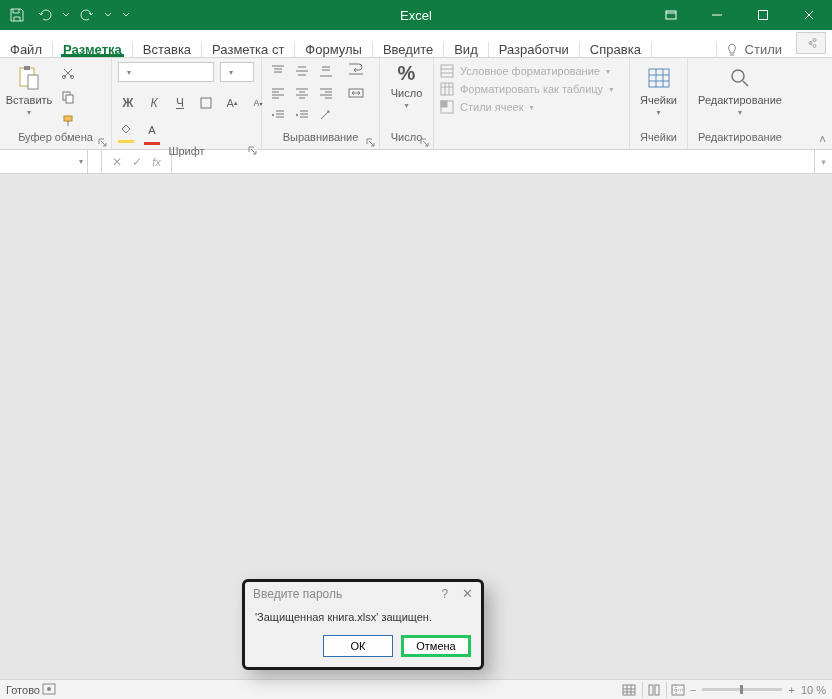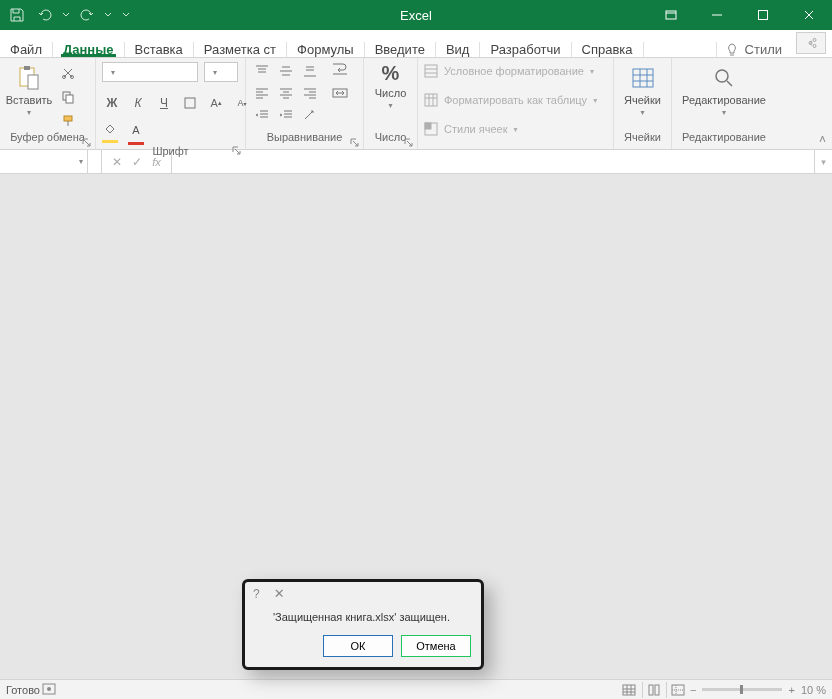--- a/index.html
+++ b/index.html
@@ -65,21 +65,21 @@
   .swatch{width:16px;height:3px;margin-top:6px}
 
   .align-grid{display:grid;grid-template-columns:repeat(3,20px);grid-auto-rows:18px;gap:4px}
   .align-grid .cell{display:flex;align-items:center;justify-content:center}
   .align-grid svg{stroke:#777;fill:none}
   .align-extra{display:flex;flex-direction:column;gap:6px;margin-left:6px}
 
   .num-big{width:46px;display:flex;flex-direction:column;align-items:center;font-size:11px;color:#555;gap:2px}
   .num-big .pct{font-size:20px;font-weight:600;color:#555}
 
-  .styles-list{display:flex;flex-direction:column;gap:15px;font-size:11px;color:#b0b0b0;padding-top:2px}
+  .styles-list{display:flex;flex-direction:column;gap:4px;font-size:11px;color:#b0b0b0;padding-top:2px}
   .styles-list .row{display:flex;align-items:center;gap:6px;white-space:nowrap}
   .styles-list svg{stroke:#b0b0b0;fill:none}
 
   .ribbon-collapse{position:absolute;right:6px;bottom:2px;font-size:12px;color:#888}
 
   
   .fbar{height:24px;background:#fff;border-bottom:1px solid #d4d4d4;display:flex;align-items:stretch;font-size:12px;color:#888}
   .namebox{width:88px;border-right:1px solid #d4d4d4;display:flex;align-items:center;justify-content:flex-end;padding-right:4px}
   .namebox .caret{font-size:8px;margin-left:4px}
   .fx-btns{display:flex;align-items:center;gap:10px;padding:0 10px;border-right:1px solid #d4d4d4;color:#aaa}
@@ -105,28 +105,28 @@
   .modal{
     position:absolute; left:242px; top:405px; width:242px;
     background:#f0f0f0; border:3px solid #1a1a1a; border-radius:6px;
     box-shadow: 8px 8px 18px rgba(0,0,0,.25);
     font-size:12px; color:#333;
   }
   .modal-title{display:flex;align-items:center;padding:4px 8px;color:#888}
   .modal-title .t{flex:1}
   .modal-title .hlp{margin-right:14px;color:#888;cursor:default}
   .modal-title .x{color:#888;cursor:default;font-size:13px}
-  .modal-body{padding:6px 10px 10px 28px}
+  .modal-body{padding:6px 10px 10px 10px}
   .modal-msg{font-size:11px;margin-bottom:12px}
   .pw-row{display:flex;align-items:center;gap:6px;margin-bottom:12px}
   .pw-row label{font-size:11px}
   .pw-row label .ul{text-decoration:underline}
   .pw-row input{flex:1;height:20px;border:1px solid #7a9ecb;background:#fff;font-size:12px;padding:0 4px;outline:none}
   .modal-btns{display:flex;justify-content:flex-end;gap:8px}
-  .modal-btns button{min-width:70px;height:22px;font-size:11px;border:1px solid #22c55e;background:#fdfdfd;cursor:default}
+  .modal-btns button{min-width:70px;height:22px;font-size:11px;border:3px solid #22c55e;background:#fdfdfd;cursor:default}
   .modal-btns button.primary{border:1px solid #2b6fb5}
 </style>
 </head>
 <body>
 
 <div class="titlebar">
   <div class="qat">
     <div class="qat-btn">
       <svg width="16" height="16" viewBox="0 0 16 16">
           <path d="M2 2h10l2 2v10H2z M4 2v4h6V2 M5 14v-4h6v4" stroke-width="1"></path>
@@ -173,21 +173,21 @@
     <div class="win-btn">
         <svg width="12" height="12" viewBox="0 0 12 12">
           <path d="M2 2l8 8M10 2l-8 8"></path>
         </svg>
       </div>
   </div>
 </div>
 
 <div class="tabstrip">
   <div class="tab">Файл</div>
-  <div class="tab active">Данные</div>
+  <div class="tab active">Разметка</div>
   <div class="tab">Вставка</div>
   <div class="tab">Разметка ст</div>
   <div class="tab">Формулы</div>
   <div class="tab">Введите</div>
   <div class="tab">Вид</div>
   <div class="tab">Разработчи</div>
   <div class="tab">Справка</div>
   <div class="tab-spacer"></div>
   <div class="help-area">
     <svg width="14" height="14" viewBox="0 0 14 14">
@@ -198,21 +198,21 @@
   <div class="share-btn">
     <svg width="12" height="12" viewBox="0 0 12 12">
         <path d="M8 3a1.5 1.5 0 1 0 0-.01M4 6a1.5 1.5 0 1 0 0-.01M8 9a1.5 1.5 0 1 0 0-.01M5.3 5.3 6.7 4M5.3 6.7 6.7 8" stroke="#9a9a9a" fill="none"></path>
       </svg>
 
   </div>
 </div>
 
 <div class="ribbon">
 
-  <div class="group" style="width:96px">
+  <div class="group" style="width:112px">
     <div class="group-body">
       <div class="big-btn">
         <div class="ico">
             <svg width="24" height="26" viewBox="0 0 24 26">
               <rect x="3" y="3" width="14" height="18" stroke="#c9a94e" fill="#fff"></rect>
               <rect x="7" y="1" width="6" height="4" fill="#888"></rect>
               <rect x="11" y="10" width="10" height="14" fill="#fff" stroke="#888"></rect>
             </svg>
           </div>
         <span>Вставить</span>
@@ -450,20 +450,21 @@
     <span class="fx">fx</span>
   </div>
   <div class="formula-input"></div>
   <div class="fbar-exp">▾</div>
 </div>
 
 <div class="workspace">
 
   <div class="modal">
     <div class="modal-title">
+      <span class="t">Введите пароль</span>
       <span class="hlp">?</span>
       <span class="x">✕</span>
     </div>
     <div class="modal-body">
       <div class="modal-msg">'Защищенная книга.xlsx' защищен.</div>
       <div class="modal-btns">
         <button class="primary">ОК</button>
         <button>Отмена</button>
       </div>
     </div>

